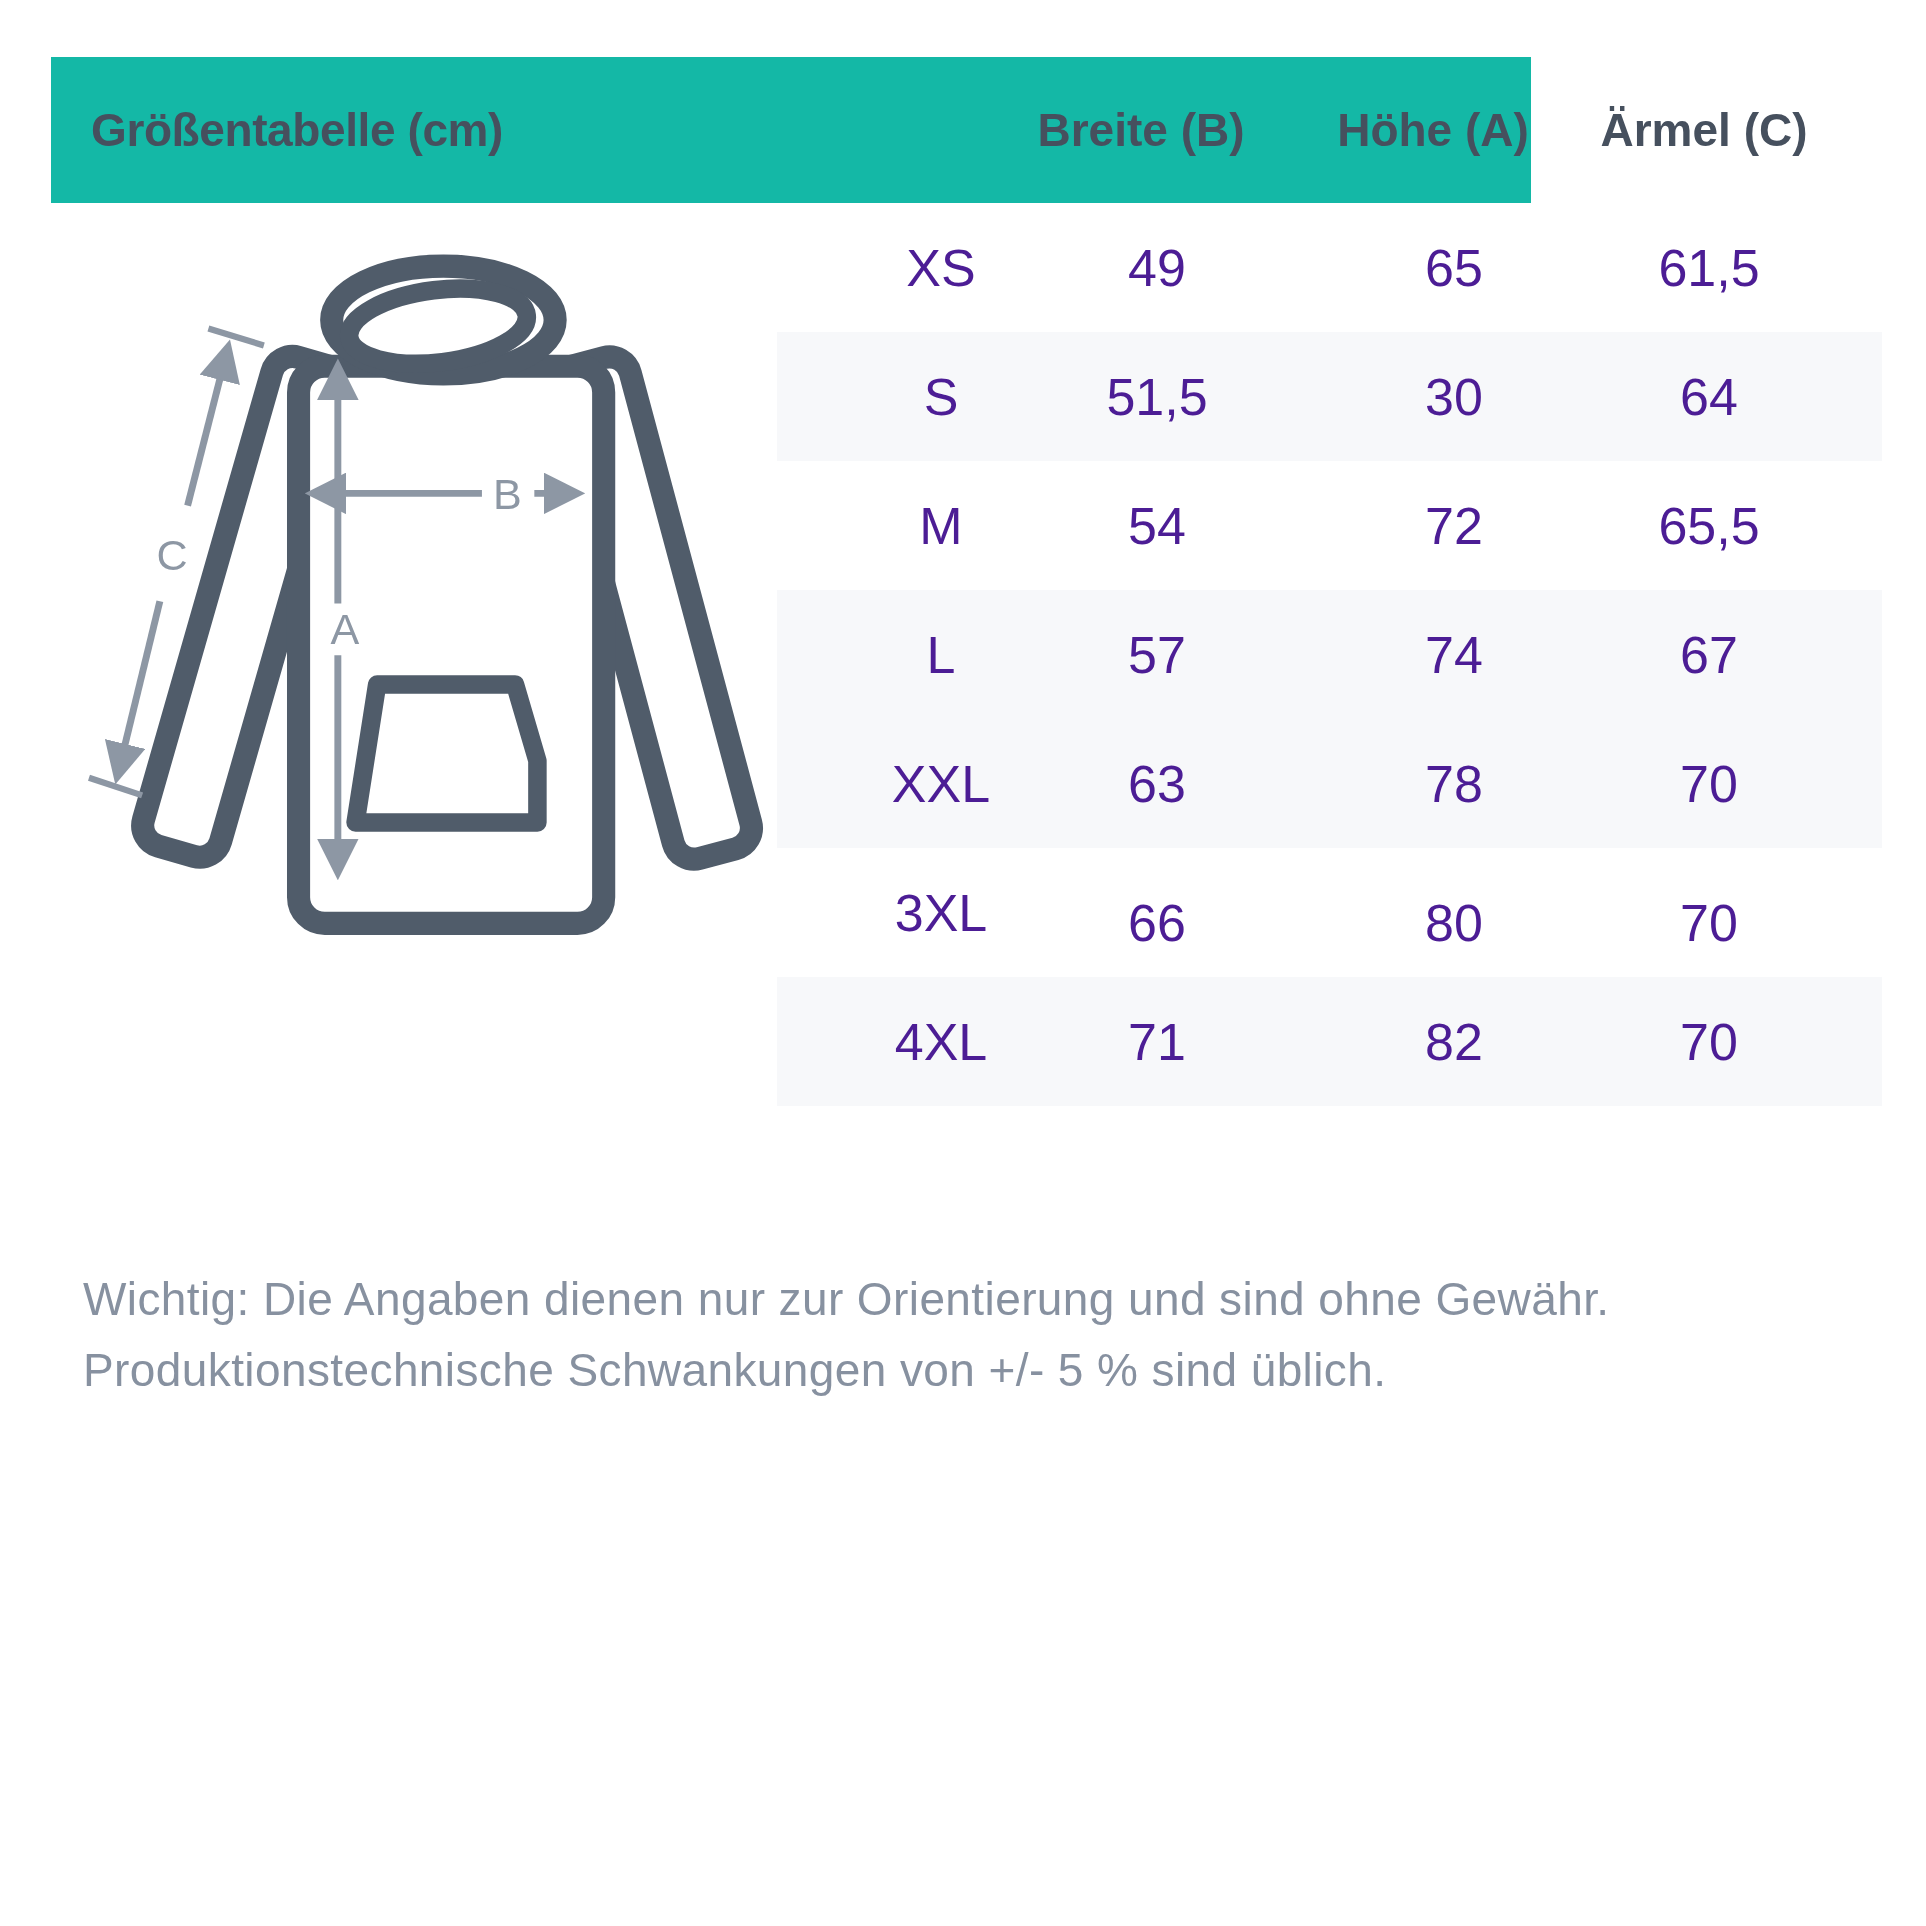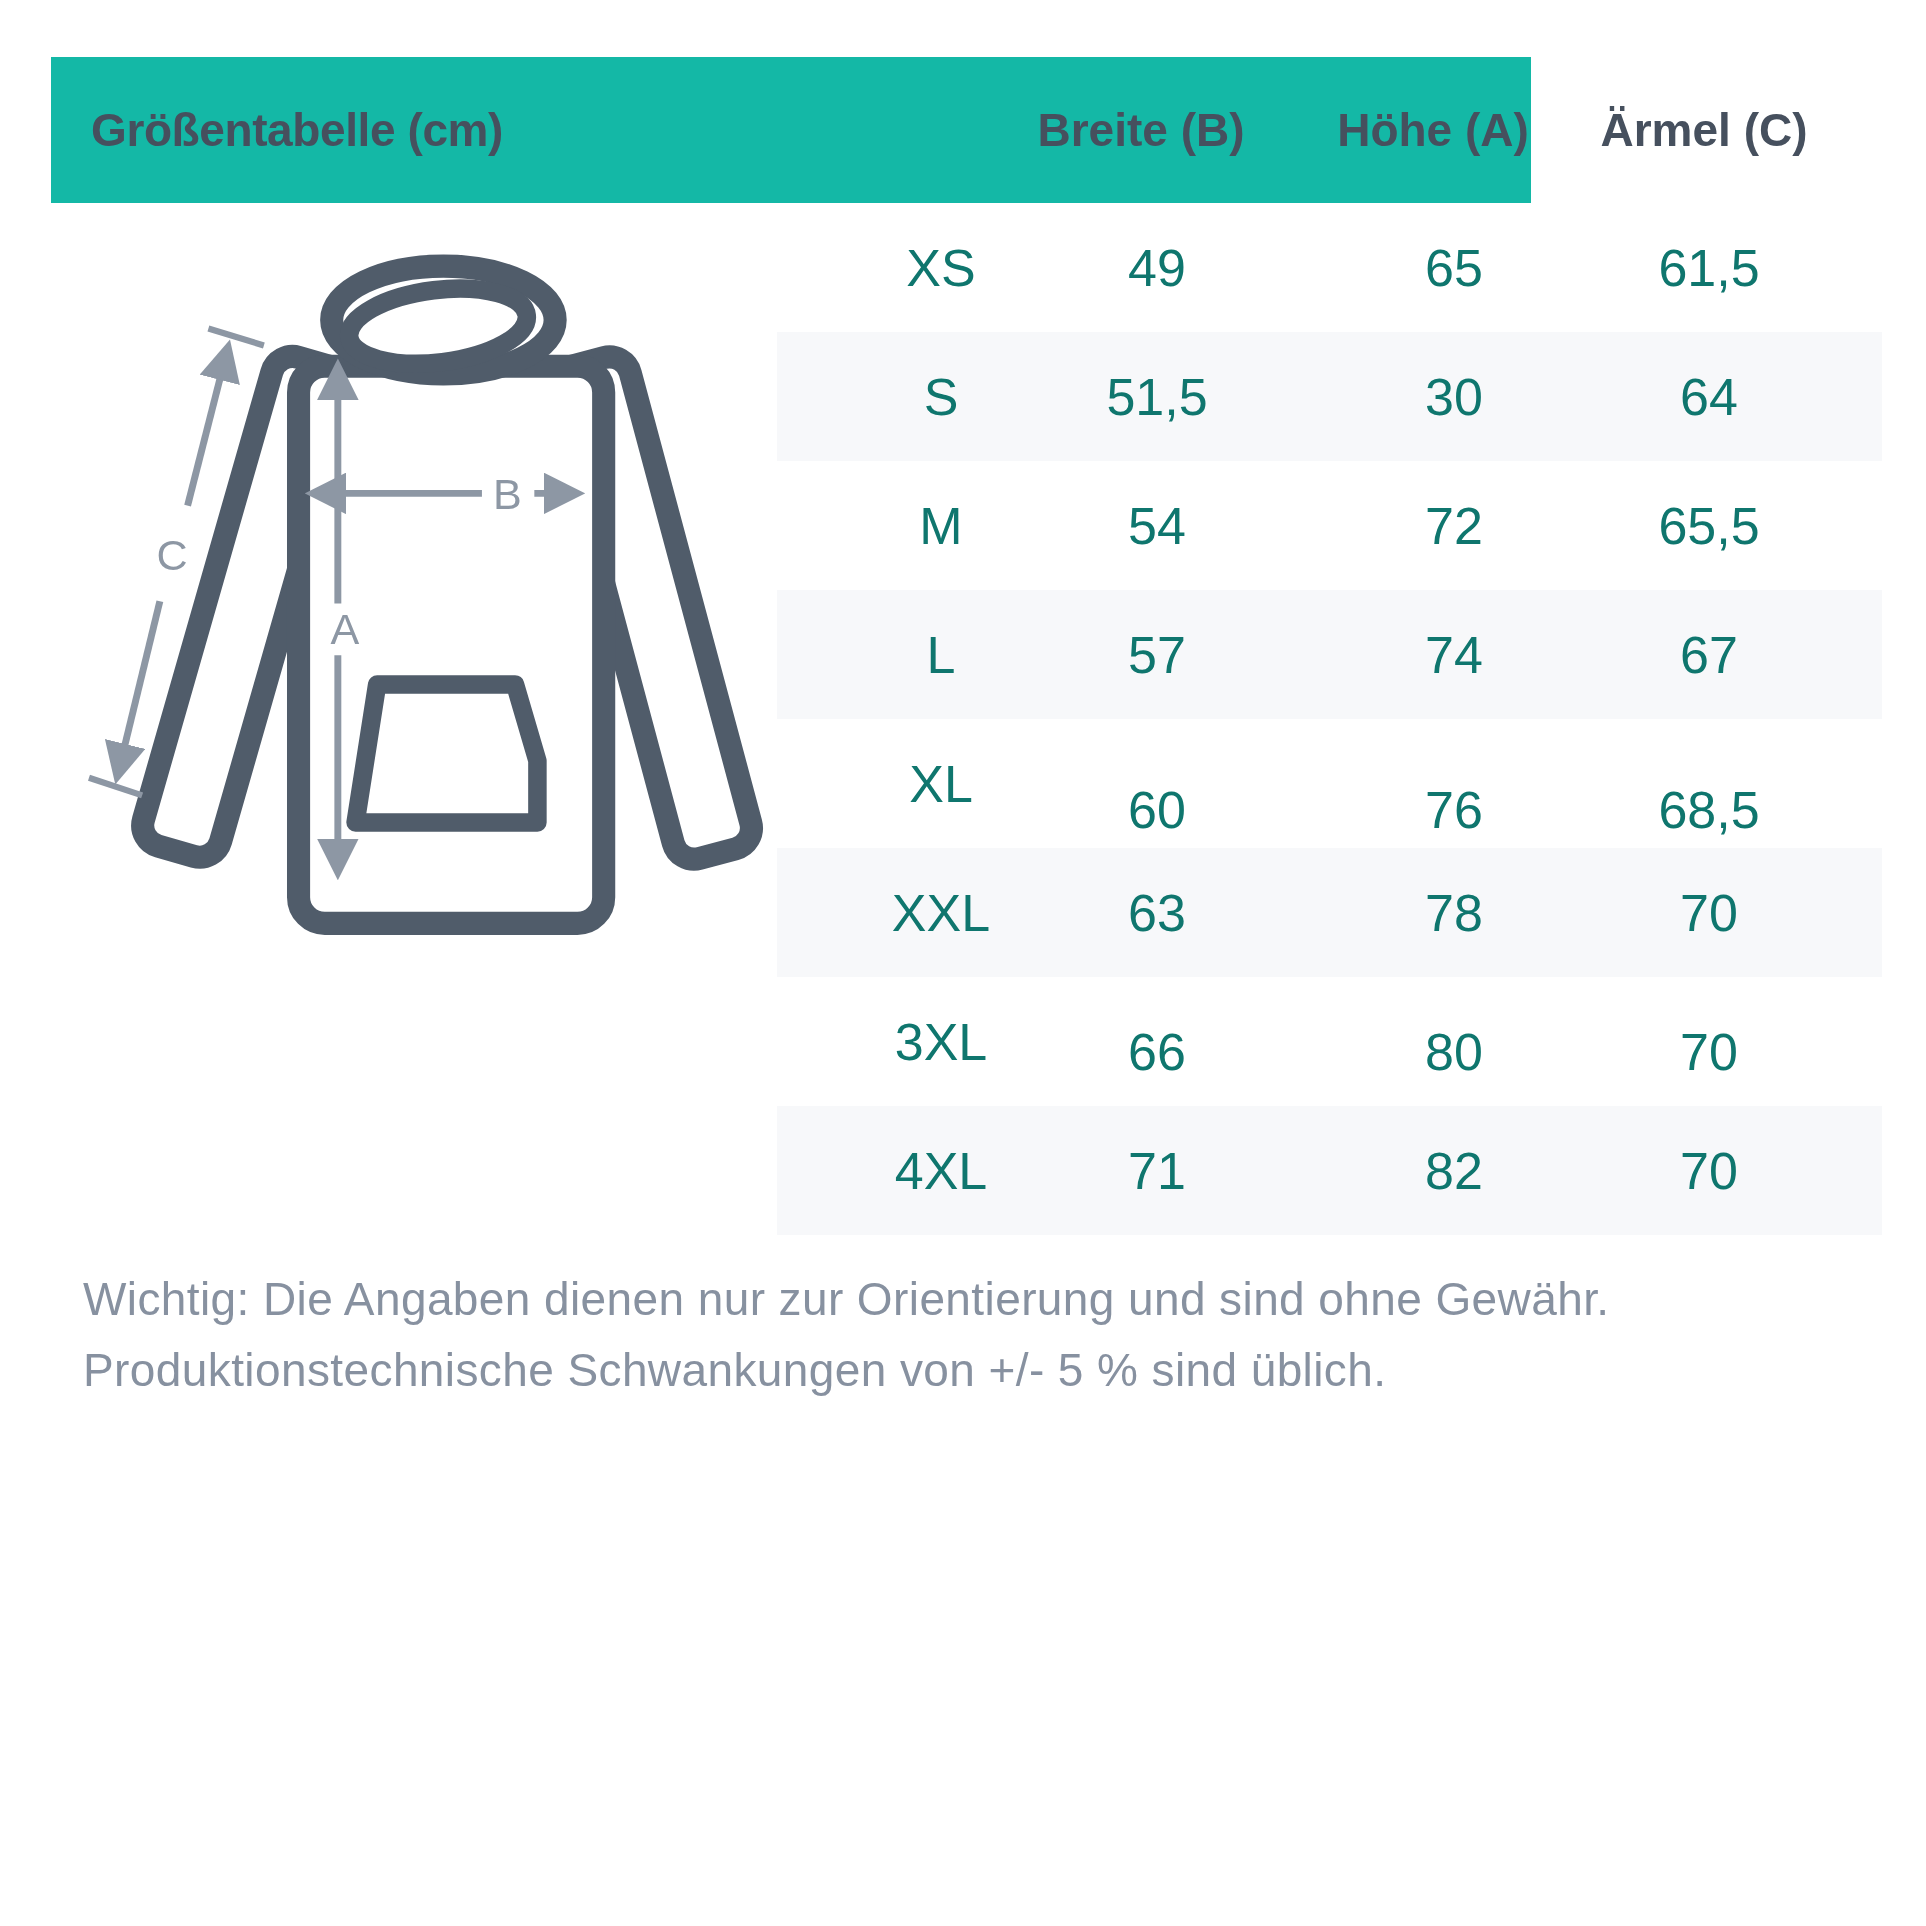--- a/index.html
+++ b/index.html
@@ -32,21 +32,21 @@
 
   
   .size-table{
     position:absolute;left:777px;top:203px;width:1105px;
   }
   .t-row{position:relative;height:129px;}
   .t-row.striped{background:#f7f8fa;}
   .cell{
     position:absolute;top:50%;
     transform:translate(-50%,-50%);
-    font-size:52px;color:#0f766e;white-space:nowrap;
+    font-size:52px;color:#4c1d95;white-space:nowrap;
   }
   .cc0{left:164px}.cc1{left:380px}.cc2{left:677px}.cc3{left:932px}
 
   
   .note{
     position:absolute;left:83px;top:1264px;
     font-size:46px;line-height:71px;color:#8791a0;
     letter-spacing:0.4px;white-space:nowrap;
   }
   .note .bold{font-weight:normal;}
@@ -135,26 +135,20 @@
       <div class="cell cc1">54</div>
       <div class="cell cc2">72</div>
       <div class="cell cc3">65,5</div>
     </div>
     <div class="t-row striped">
       <div class="cell cc0">L</div>
       <div class="cell cc1">57</div>
       <div class="cell cc2">74</div>
       <div class="cell cc3">67</div>
     </div>
-    <div class="t-row">
-      <div class="cell cc0">XL</div>
-      <div class="cell cc1" style="top: calc(50% + 26px);">60</div>
-      <div class="cell cc2" style="top: calc(50% + 26px);">76</div>
-      <div class="cell cc3" style="top: calc(50% + 26px);">68,5</div>
-    </div>
     <div class="t-row striped">
       <div class="cell cc0">XXL</div>
       <div class="cell cc1">63</div>
       <div class="cell cc2">78</div>
       <div class="cell cc3">70</div>
     </div>
     <div class="t-row">
       <div class="cell cc0">3XL</div>
       <div class="cell cc1" style="top: calc(50% + 10.8px);">66</div>
       <div class="cell cc2" style="top: calc(50% + 10.8px);">80</div>

